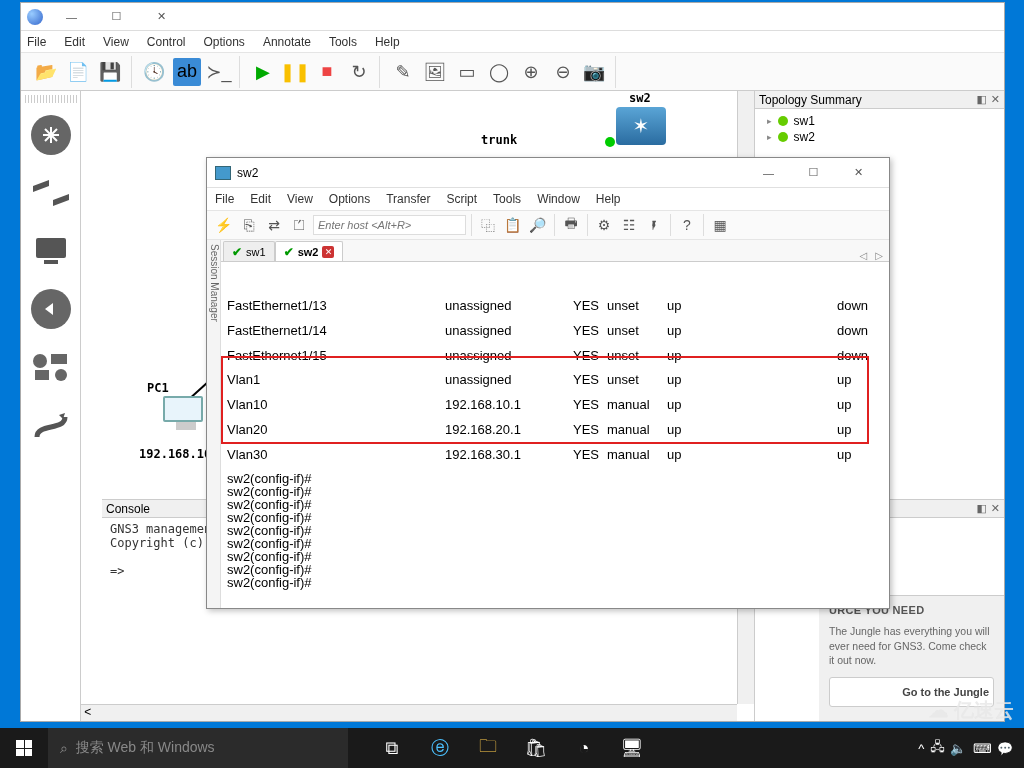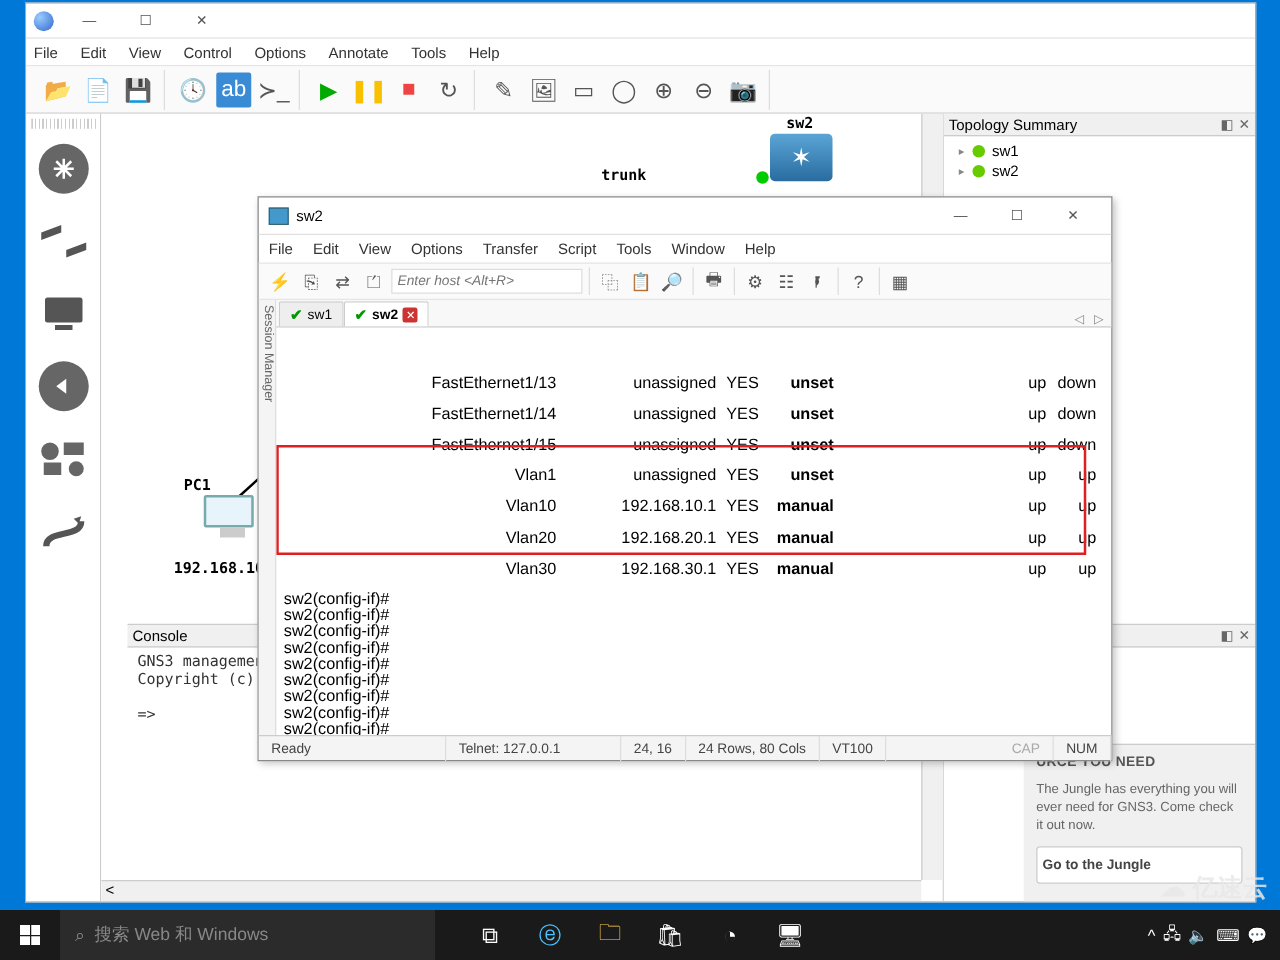--- a/index.html
+++ b/index.html
@@ -53,21 +53,21 @@
 .pane-title { height: 18px; background: #f0f0f0; border-bottom: 1px solid #ccc; padding: 0 4px; font-family: monospace; font-size: 12px; display:flex; align-items:center;}
 .pane-title .px { margin-left:auto; font-size:11px; color:#666; display:flex; gap:4px;}
 .topo-list { padding: 4px; }
 .topo-item { display: flex; align-items: center; gap: 6px; padding: 1px 8px; font-family: monospace; font-size: 12px;}
 .topo-dot { width: 10px; height: 10px; border-radius: 50%; background: #6c0; }
 .chev { color:#888; font-size:9px;}
 
 .jungle-ad { position: absolute; right: 0px; bottom: 0px; width: 185px; background: #f0f0f0; padding: 8px 10px 14px; border-top:1px solid #ccc; }
 .jungle-ad h4 { font-size: 11px; color: #555; margin-bottom: 8px; text-transform: uppercase; letter-spacing: .3px;}
 .jungle-ad p { font-size: 10.5px; color: #666; line-height: 1.35; margin-bottom: 10px;}
-.jungle-btn { display: block; background: #fff; border: 1px solid #ccc; border-radius: 3px; text-align: left; padding: 8px 4px; font-size: 11px; font-weight: bold; color: #444; }
+.jungle-btn { display: block; background: #fff; border: 1px solid #ccc; border-radius: 3px; text-align: right; padding: 8px 4px; font-size: 11px; font-weight: bold; color: #444; }
 
 .console-pane { position: absolute; left: 81px; top: 496px; right: 0; height: 106px; background: #fff; border-top: 1px solid #ccc;}
 .console-body { padding: 4px 8px; font-family: monospace; font-size: 12px; color: #333; white-space: pre; }
 
 
 .term-window { position: absolute; left: 206px; top: 157px; width: 684px; height: 452px; background: #fff; border: 1px solid #888; box-shadow: 2px 2px 6px rgba(0,0,0,0.25); display: flex; flex-direction: column; z-index: 50; }
 .term-titlebar { height: 30px; display: flex; align-items: center; padding: 0 8px; border-bottom: 1px solid #e0e0e0; }
 .term-titlebar .ticon2 { width: 16px; height: 14px; background: #49c; margin-right: 6px; border: 1px solid #367; }
 .term-titlebar .ttitle { flex: 1; font-size: 12px; }
 .term-menubar { height: 22px; display: flex; align-items: center; padding: 0 8px; gap: 16px; }
@@ -81,22 +81,22 @@
 .sess-mgr { width: 14px; background: #f4f4f4; border-right: 1px solid #ddd; writing-mode: vertical-rl; text-orientation: mixed; font-size: 10px; padding: 4px 0; color: #666; text-align:left;}
 .term-main { flex: 1; display: flex; flex-direction: column; min-width: 0;}
 .term-tabs { height: 22px; display: flex; align-items: flex-end; background: #f8f8f8; border-bottom: 1px solid #ccc; padding-left: 2px; gap: 0;}
 .term-tab { padding: 2px 8px; font-size: 11px; border: 1px solid #ccc; border-bottom: none; background: #eee; height: 20px; display:flex;align-items:center;gap:4px; border-radius: 2px 2px 0 0;}
 .term-tab.active { background: #fff; }
 .term-tab .chk { color: #090; font-weight: bold; font-size: 12px;}
 .term-tab .cx { width:12px;height:12px;background:#c33;color:#fff;font-size:9px;display:flex;align-items:center;justify-content:center;border-radius:2px;}
 .tab-arrows { margin-left: auto; padding: 0 6px; font-size: 10px; color: #888; display:flex; gap:8px;}
 
 .term-content { flex: 1; font-family: Consolas, "Courier New", monospace; font-size: 13px; line-height: 1.3; padding: 2px 6px; white-space: pre; color: #000; overflow: hidden; position: relative;}
-.term-row { display: flex; text-align: right; }
-.col-if { width: 218px; } .col-ip { width: 128px; } .col-ok { width: 34px;} .col-method { width: 60px; font-weight: bold;} .col-stat { width: 170px;} .col-proto { width: 40px;}
+.term-row { display: flex; }
+.col-if { width: 218px; } .col-ip { width: 128px; } .col-ok { width: 34px;} .col-method { width: 60px;} .col-stat { width: 170px;} .col-proto { width: 40px;}
 .highlight-box { position: absolute; border: 2px solid #e02020; pointer-events: none; }
 
 .term-status { height: 20px; border-top: 1px solid #ccc; display: flex; align-items: center; font-size: 11px; color: #444; background: #f4f4f4;}
 .term-status .cell { padding: 0 10px; border-right: 1px solid #ddd; height: 20px; display:flex;align-items:center;}
 .term-status .spacer { flex:1; }
 
 svg { display: block; }
 </style>
 </head>
 <body>
@@ -121,21 +121,21 @@
     <span>Help</span>
   </div>
   <div class="toolbar">
     <div class="tb-group">
       <div class="tb-btn">📂</div>
       <div class="tb-btn">📄</div>
       <div class="tb-btn">💾</div>
     </div>
     <div class="tb-group">
       <div class="tb-btn">🕓</div>
-      <div class="tb-btn" style="background:#3a8bd6;color:#ffffff;border-radius:2px;">ab</div>
+      <div class="tb-btn" style="background:#3a8bd6;color:#000000;border-radius:2px;">ab</div>
       <div class="tb-btn">≻_</div>
     </div>
     <div class="tb-group">
       <div class="tb-btn" style="color:#0a0;">▶</div>
       <div class="tb-btn" style="color:#f9c000;">❚❚</div>
       <div class="tb-btn" style="color:#e44;">■</div>
       <div class="tb-btn">↻</div>
     </div>
     <div class="tb-group">
       <div class="tb-btn">✎</div>
@@ -312,30 +312,20 @@
         <div class="tab-arrows">
             <span>◁</span>
             <span>▷</span>
           </div>
       </div>
       <div class="term-content" id="term-content">
         <div class="term-row" style="margin-bottom: 8px;"><span class="col-if">FastEthernet1/13</span><span class="col-ip">unassigned</span><span class="col-ok">YES</span><span class="col-method">unset</span><span class="col-stat">up</span><span class="col-proto">down</span></div><div class="term-row" style="margin-bottom: 8px;"><span class="col-if">FastEthernet1/14</span><span class="col-ip">unassigned</span><span class="col-ok">YES</span><span class="col-method">unset</span><span class="col-stat">up</span><span class="col-proto">down</span></div><div class="term-row" style="margin-bottom: 8px;"><span class="col-if">FastEthernet1/15</span><span class="col-ip">unassigned</span><span class="col-ok">YES</span><span class="col-method">unset</span><span class="col-stat">up</span><span class="col-proto">down</span></div><div class="term-row" style="margin-bottom: 8px;"><span class="col-if">Vlan1</span><span class="col-ip">unassigned</span><span class="col-ok">YES</span><span class="col-method">unset</span><span class="col-stat">up</span><span class="col-proto">up</span></div><div class="term-row" style="margin-bottom: 8px;"><span class="col-if">Vlan10</span><span class="col-ip">192.168.10.1</span><span class="col-ok">YES</span><span class="col-method">manual</span><span class="col-stat">up</span><span class="col-proto">up</span></div><div class="term-row" style="margin-bottom: 8px;"><span class="col-if">Vlan20</span><span class="col-ip">192.168.20.1</span><span class="col-ok">YES</span><span class="col-method">manual</span><span class="col-stat">up</span><span class="col-proto">up</span></div><div class="term-row" style="margin-bottom: 8px;"><span class="col-if">Vlan30</span><span class="col-ip">192.168.30.1</span><span class="col-ok">YES</span><span class="col-method">manual</span><span class="col-stat">up</span><span class="col-proto">up</span></div><div style="line-height: 1;">sw2(config-if)#</div><div style="line-height: 1;">sw2(config-if)#</div><div style="line-height: 1;">sw2(config-if)#</div><div style="line-height: 1;">sw2(config-if)#</div><div style="line-height: 1;">sw2(config-if)#</div><div style="line-height: 1;">sw2(config-if)#</div><div style="line-height: 1;">sw2(config-if)#</div><div style="line-height: 1;">sw2(config-if)#</div><div style="line-height: 1;">sw2(config-if)#</div><div class="highlight-box" style="left:0px;top:94px;width:648px;height:88px;"></div>
       </div>
     </div>
   </div>
-  <div class="term-status">
-    <div class="cell" style="width:150px;">Ready</div>
-    <div class="cell" style="width:140px;">Telnet: 127.0.0.1</div>
-    <div class="cell">24, 16</div>
-    <div class="cell">24 Rows, 80 Cols</div>
-    <div class="cell">VT100</div>
-    <div class="spacer"></div>
-    <div class="cell" style="color:#aaa;">CAP</div>
-    <div class="cell">NUM</div>
-  </div>
 </div>
 
 <div class="taskbar">
   <div class="start-btn">
       <div class="win-logo">
         <span></span>
         <span></span>
         <span></span>
         <span></span>
       </div>

